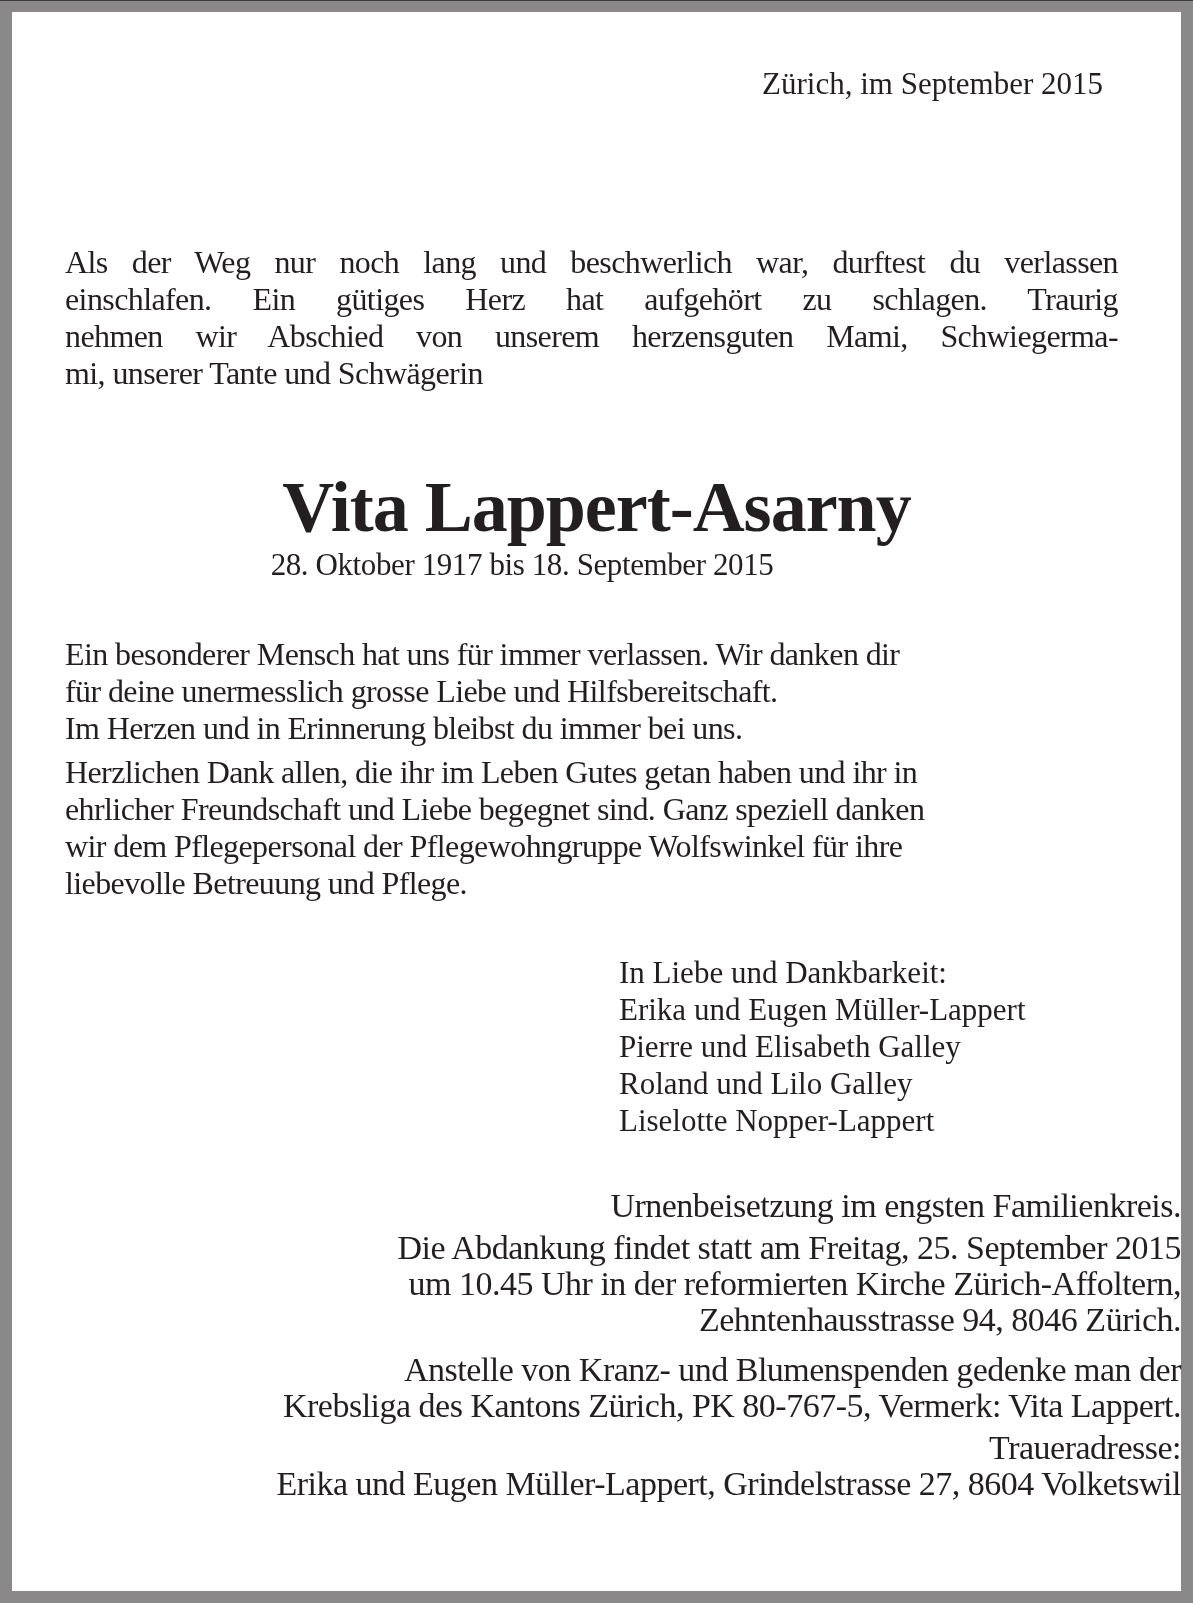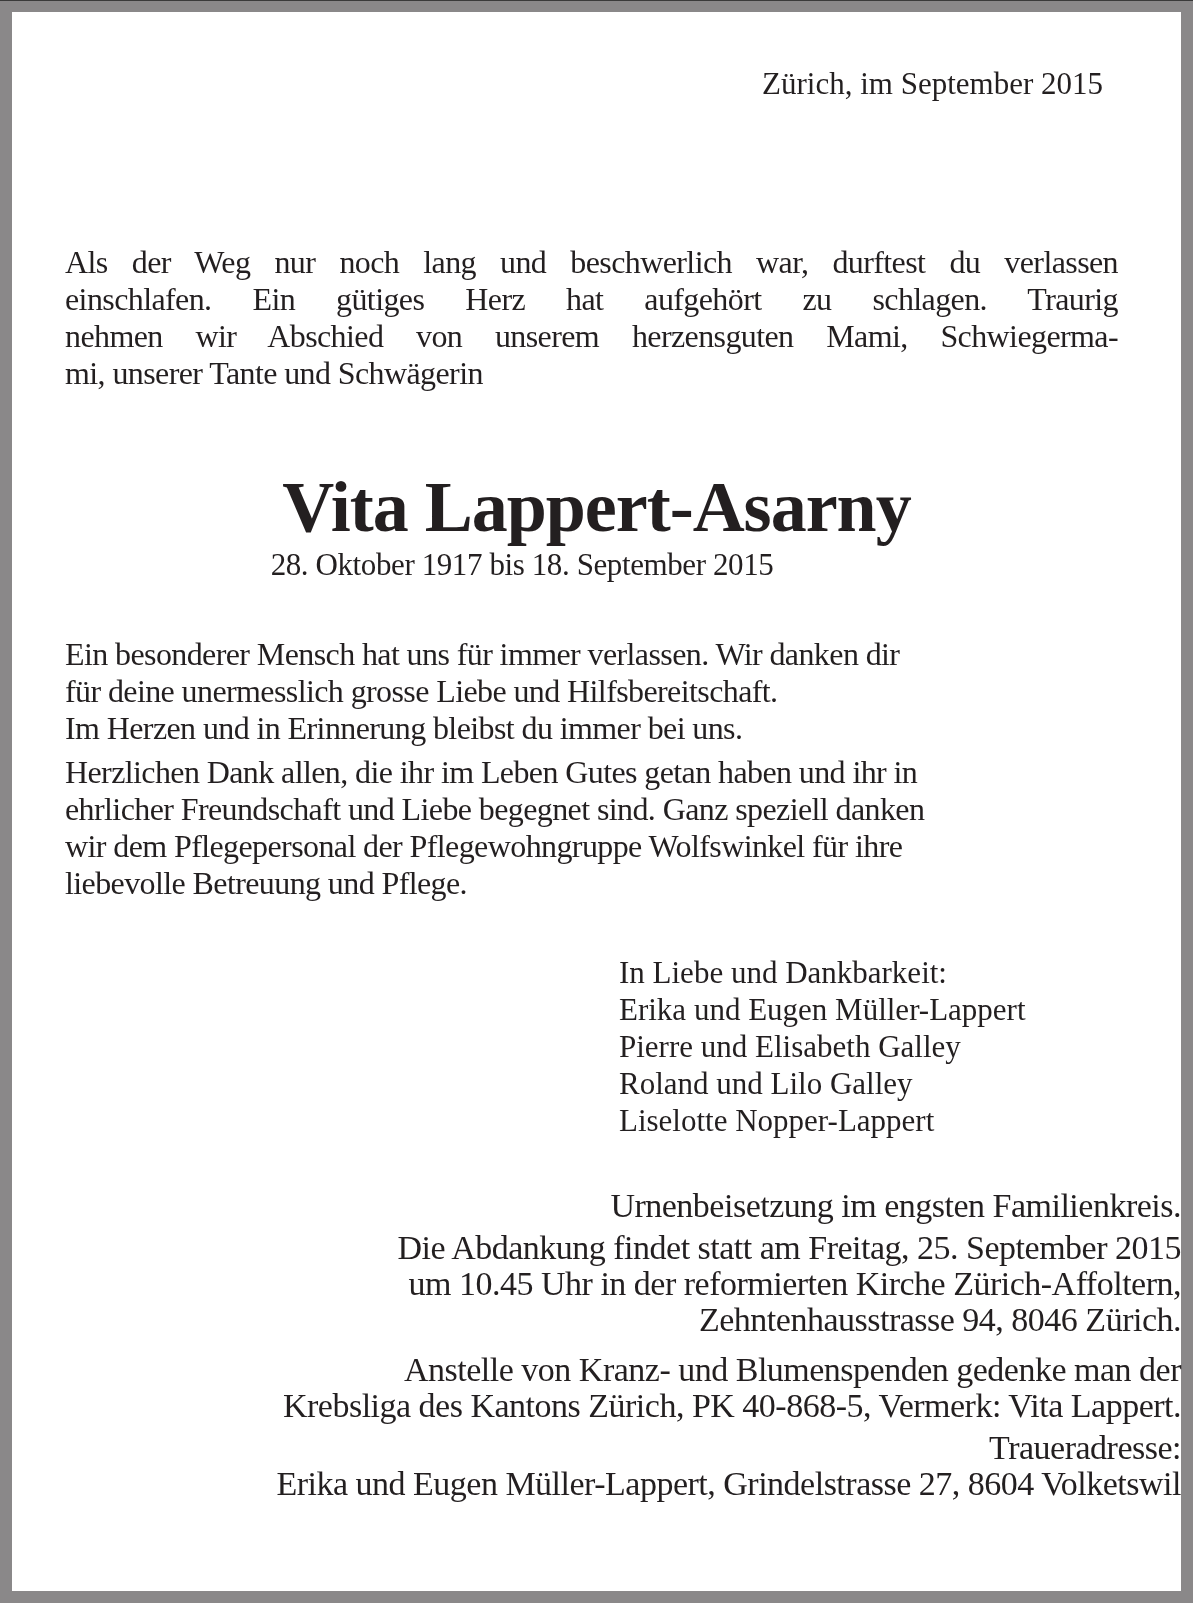--- a/index.html
+++ b/index.html
@@ -96,21 +96,21 @@
   </div>
 
   <div class="abs center-block service">
     <span class="line">Die Abdankung findet statt am Freitag, 25. September 2015</span>
     <span class="line">um 10.45 Uhr in der reformierten Kirche Zürich-Affoltern,</span>
     <span class="line">Zehntenhausstrasse 94, 8046 Zürich.</span>
   </div>
 
   <div class="abs center-block donation">
     <span class="line">Anstelle von Kranz- und Blumenspenden gedenke man der</span>
-    <span class="line">Krebsliga des Kantons Zürich, PK 40-868-5, Vermerk: Vita Lappert.</span>
+    <span class="line">Krebsliga des Kantons Zürich, PK 80-767-5, Vermerk: Vita Lappert.</span>
   </div>
 
   <div class="abs center-block address">
     <span class="line">Traueradresse:</span>
     <span class="line">Erika und Eugen Müller-Lappert, Grindelstrasse 27, 8604 Volketswil</span>
   </div>
 
 </div>
 
 </body></html>

